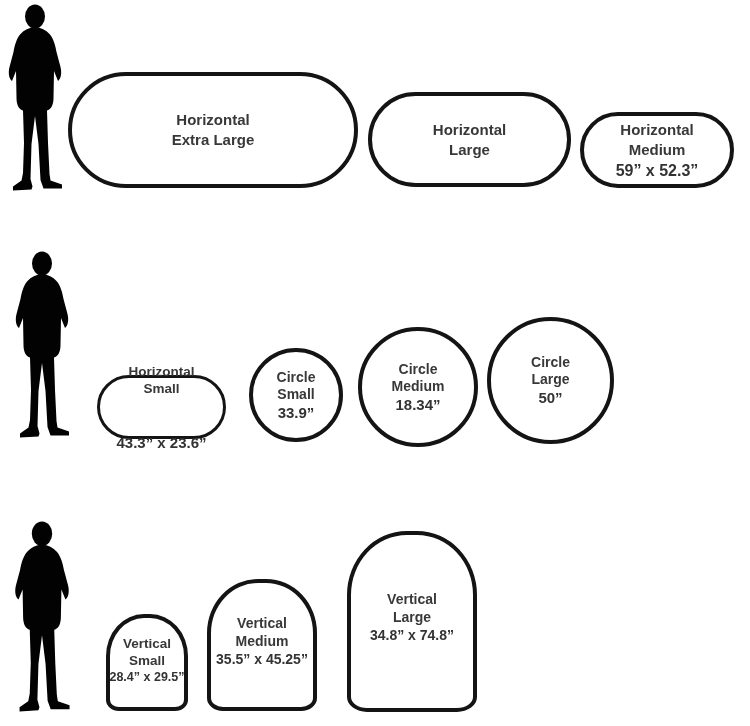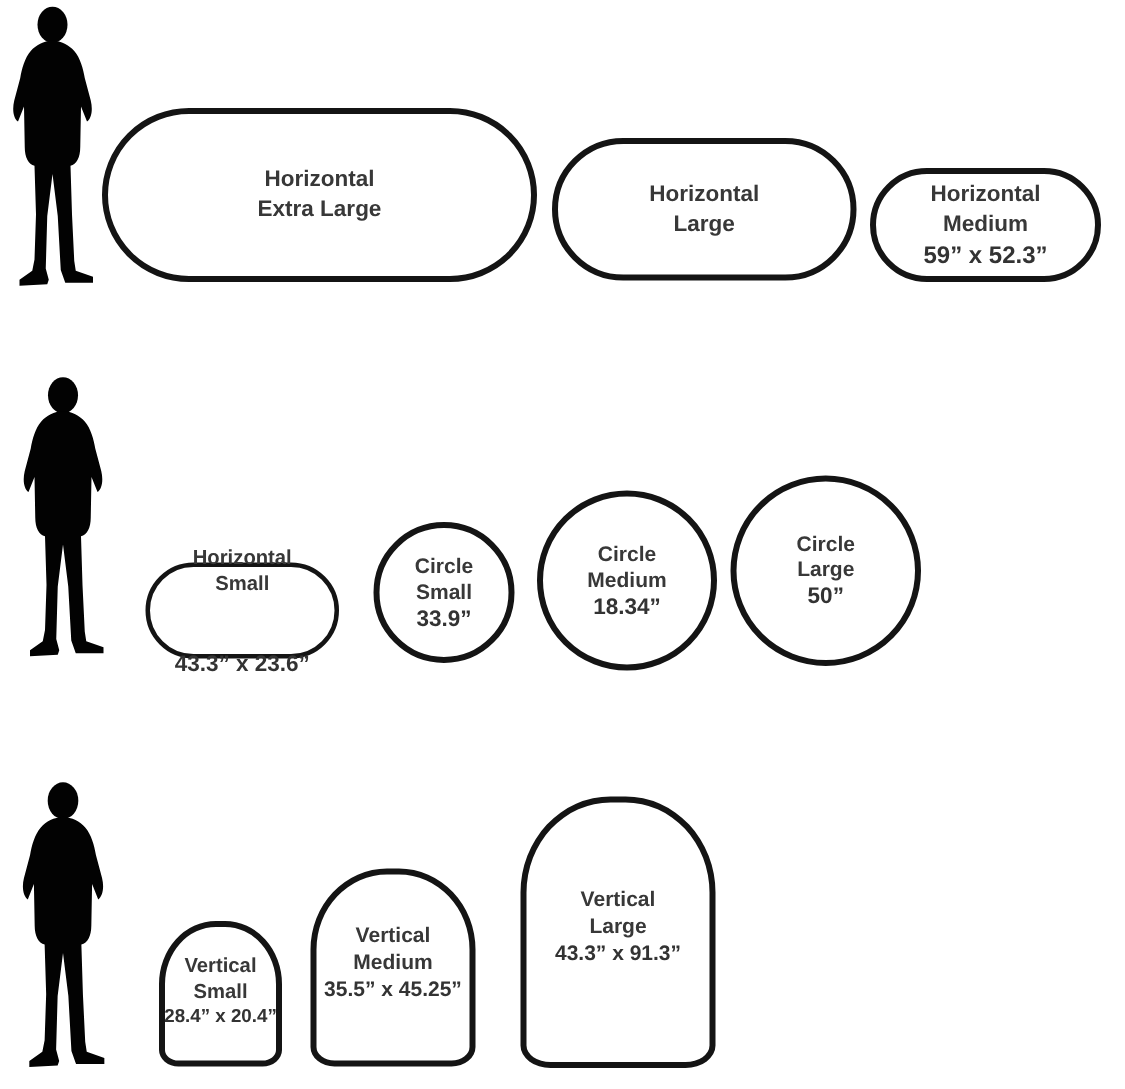--- a/index.html
+++ b/index.html
@@ -141,28 +141,28 @@
     <div class="dim">50”</div>
   </div>
 
   <svg class="person p3" viewBox="0 0 62 192">
       <use href="#man"></use>
     </svg>
 
   <div class="shape dome vs">
     <div class="nm">Vertical</div>
     <div class="nm">Small</div>
-    <div class="dim">28.4” x 20.4”</div>
+    <div class="dim">28.4” x 29.5”</div>
   </div>
 
   <div class="shape dome vm">
     <div class="nm">Vertical</div>
     <div class="nm">Medium</div>
     <div class="dim">35.5” x 45.25”</div>
   </div>
 
   <div class="shape dome vl">
     <div class="nm">Vertical</div>
     <div class="nm">Large</div>
-    <div class="dim">43.3” x 91.3”</div>
+    <div class="dim">34.8” x 74.8”</div>
   </div>
 
 </div>
 
 </body></html>

